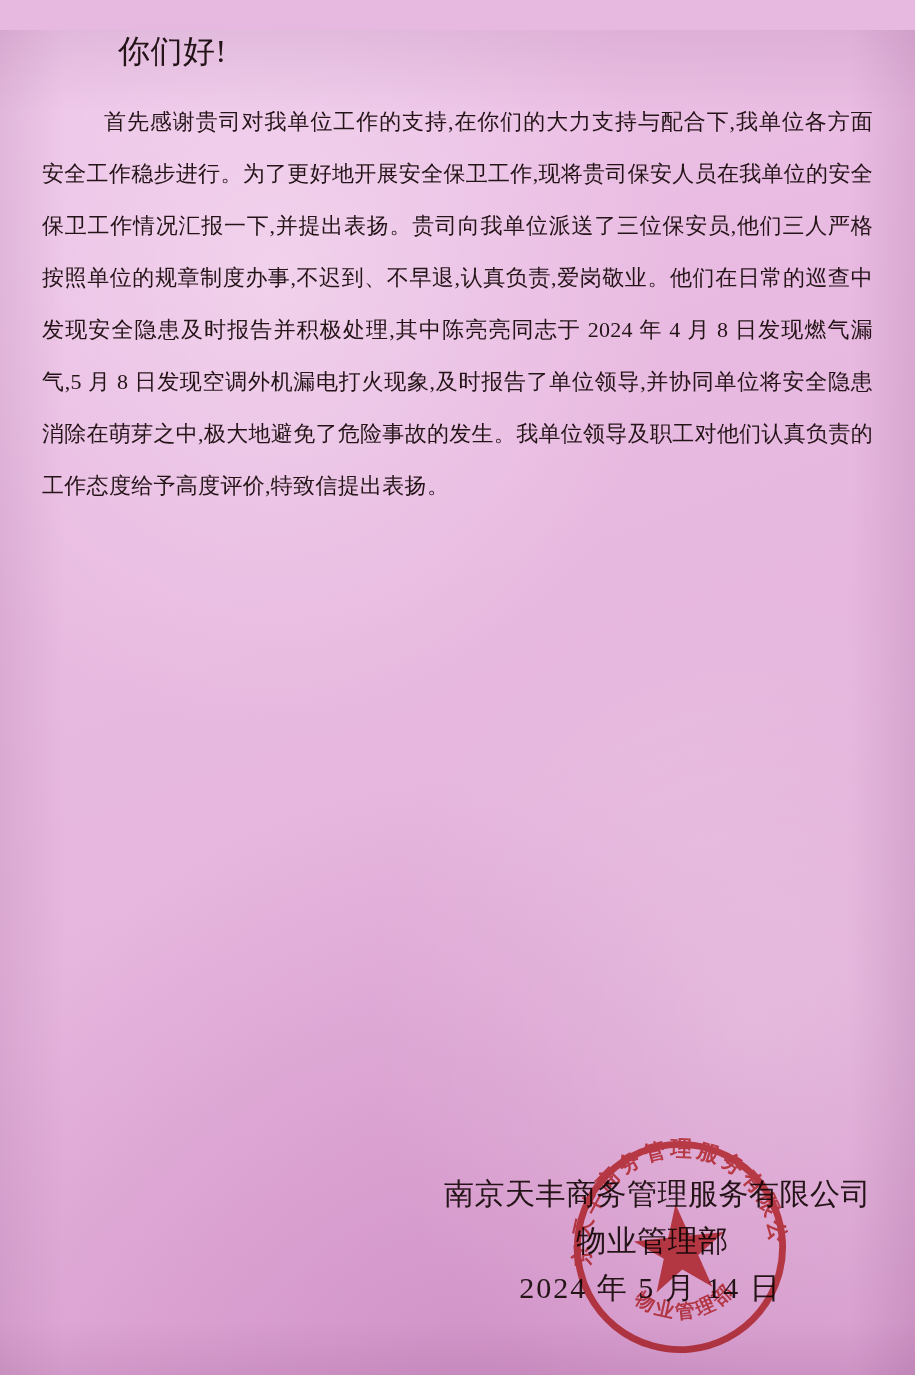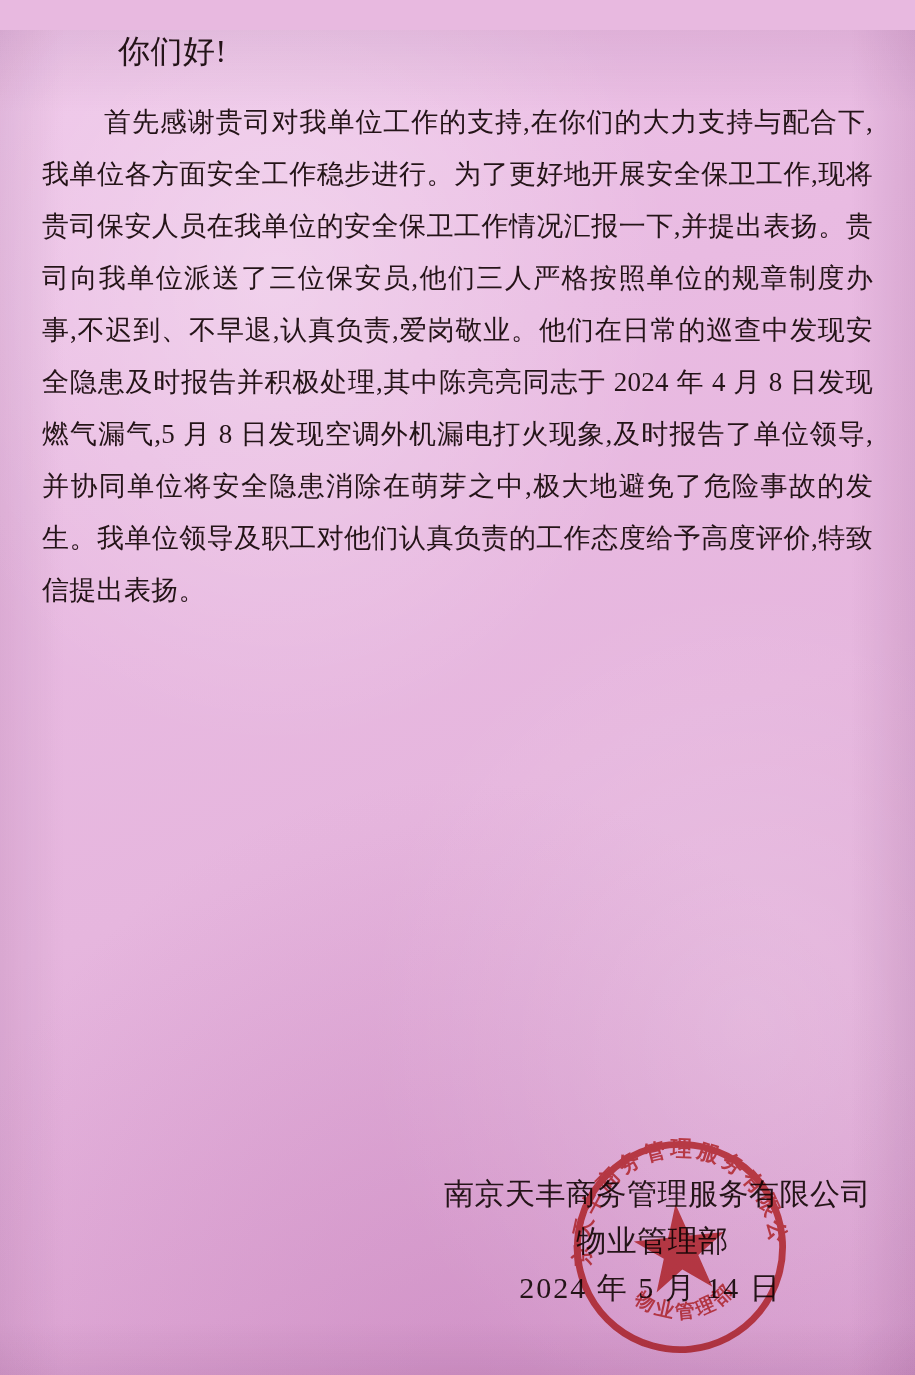--- a/index.html
+++ b/index.html
@@ -66,21 +66,21 @@
     letter-spacing: 0.5px;
   }
   .greeting {
     font-size: 32px;
     color: #241418;
     margin-top: 30px;
     margin-left: 78px;
     letter-spacing: 0.5px;
   }
   .para {
-    font-size: 27px;
+    font-size: 22px;
     color: #241418;
     line-height: 52px;
     margin-top: 22px;
     margin-left: 2px;
     margin-right: 2px;
     text-align: justify;
     text-justify: inter-character;
     text-indent: 62px;
     letter-spacing: 0.3px;
   }

